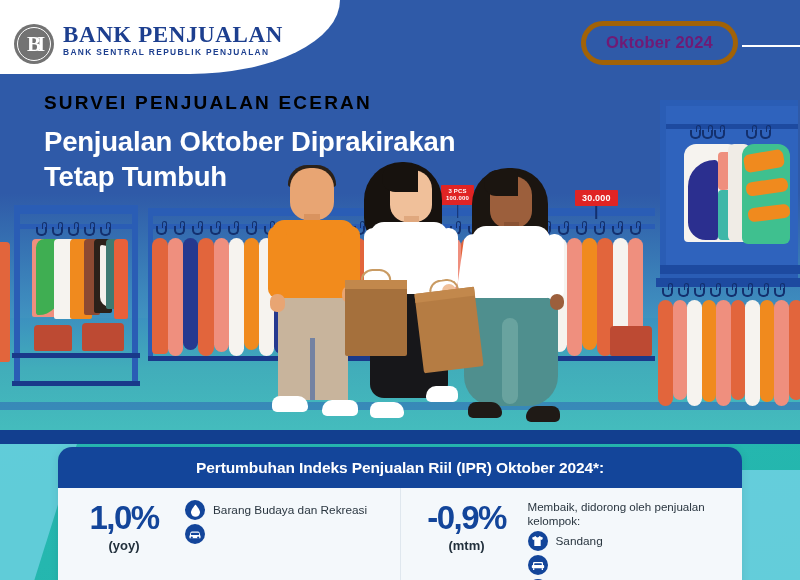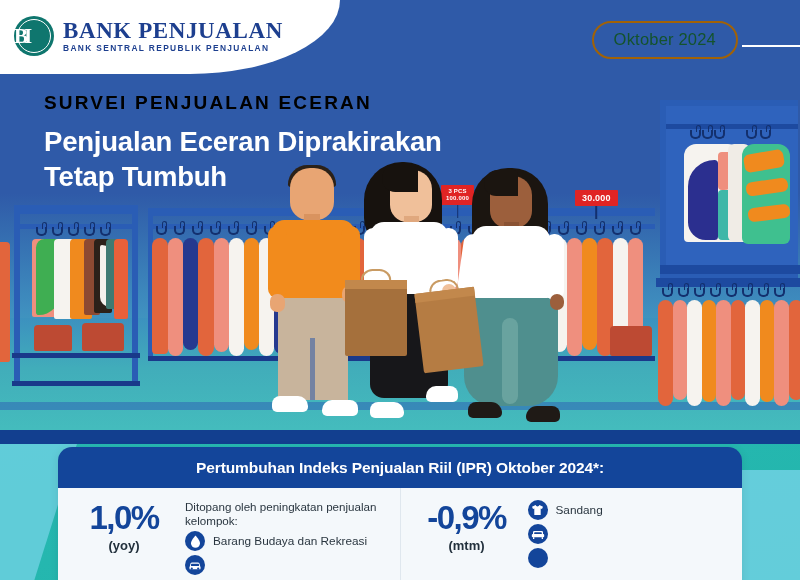--- a/index.html
+++ b/index.html
@@ -64,22 +64,22 @@
   }
   .header-wrap { position:absolute; left:0; top:0; width:800px; height:78px; }
 
   
   .logo-row {
     position:absolute; left:14px; top:16px;
     display:flex; align-items:center; gap:9px;
   }
   .logo-mark {
     width:40px; height:40px; border-radius:50%;
-    background:#0f766e; position:relative; flex:none;
-    display:flex; align-items:center; justify-content:flex-start;
+    background:#737373; position:relative; flex:none;
+    display:flex; align-items:center; justify-content:center;margin-top:8px;
   }
   .logo-mark::before {
     content:""; position:absolute; inset:3px;
     border-radius:50%; border:1.5px solid #ffffff;
   }
   .logo-mono {
     color:#fff; font-family:"Liberation Serif", serif;
     font-size:21px; font-weight:700; letter-spacing:-4px;
     position:relative; z-index:2; line-height:1;
   }
@@ -90,23 +90,23 @@
     letter-spacing:.6px;
   }
   .logo-sub {
     font-size:8.4px; font-weight:700; color:#1d3f8f;
     letter-spacing:1.35px; margin-top:1px;
   }
 
   
   .date-badge {
     position:absolute; right:62px; top:21px;
-    border:2px solid #a16207; border-radius:22px;
+    border:5px solid #a16207; border-radius:22px;
     padding:7px 20px 8px;
-    color:#14532d; font-size:16.5px; font-weight:400;
+    color:#701a75; font-size:16.5px; font-weight:700;
     letter-spacing:.2px; white-space:nowrap;
   }
   .date-line {
     position:absolute; right:0; top:45px; width:58px; height:2px;
     background:#ffffff;
   }
 
   
   .title-block { position:absolute; left:44px; top:92px; width:470px; z-index:6; }
   .kicker {
@@ -548,21 +548,21 @@
       <div class="handle"></div>
         <div class="fold"></div>
     </div>
   </div>
 
   <div class="base-bar"></div>
 
   <div class="title-block">
     <div class="kicker">SURVEI PENJUALAN ECERAN</div>
     <div class="headline">
-      <div>Penjualan Eceran Diprakirakan</div>
+      <div>Penjualan Oktober Diprakirakan</div>
       <div>Tetap Tumbuh</div>
     </div>
   </div>
 
   <div class="header-wrap">
     <div class="header-blue"></div>
     <div class="header-white"></div>
 
     <div class="logo-row">
       <div class="logo-mark">
@@ -581,21 +581,20 @@
   <div class="card">
     <div class="card-head">Pertumbuhan Indeks Penjualan Riil (IPR) Oktober 2024*:</div>
     <div class="card-body">
 
       <div class="col col-left">
         <div class="figure-wrap">
           <div class="figure">1,0%</div>
           <div class="figure-sub">(yoy)</div>
         </div>
         <div class="col-right-side">
-          <div class="lead">Ditopang oleh peningkatan penjualan kelompok:</div>
           <div class="item-list">
             <div class="item">
               <span class="ic">
                 <svg width="11" height="13" viewBox="0 0 11 13">
                     <path d="M5.5 0.5C5.5 0.5 10 5.5 10 8.2A4.5 4.5 0 0 1 1 8.2C1 5.5 5.5 0.5 5.5 0.5Z" fill="#fff"></path>
                   </svg>
               </span>
               <span class="lbl">Barang Budaya dan Rekreasi</span>
             </div>
             <div class="item">
@@ -611,20 +610,21 @@
           </div>
         </div>
       </div>
 
       <div class="col">
         <div class="figure-wrap">
           <div class="figure">-0,9%</div>
           <div class="figure-sub">(mtm)</div>
         </div>
         <div class="col-right-side">
+          <div class="lead">Membaik, didorong oleh penjualan kelompok:</div>
           <div class="item-list">
             <div class="item">
               <span class="ic">
                 <svg width="13" height="12" viewBox="0 0 13 12">
                   <path d="M4.6 1 1 2.8l1 2.3 1.3-.6V11h6.4V4.5l1.3.6 1-2.3L8.4 1a2 2 0 0 1-3.8 0Z" fill="#fff"></path>
                 </svg>
               </span>
               <span class="lbl">Sandang</span>
             </div>
             <div class="item">

